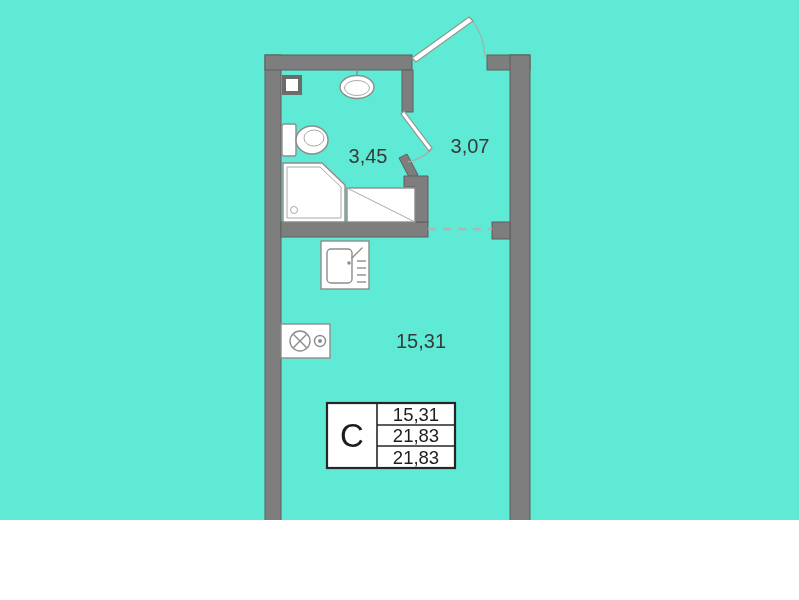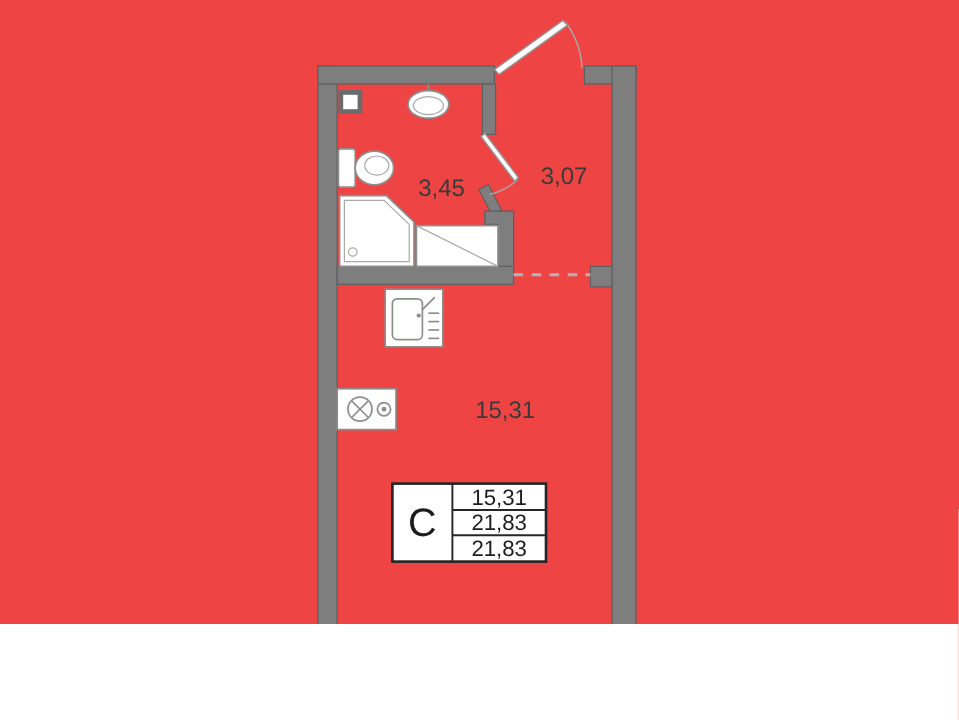--- a/index.html
+++ b/index.html
@@ -1,19 +1,19 @@
 <!DOCTYPE html>
 <html><head>
 <meta charset="utf-8">
 <style>
   html, body { margin: 0; padding: 0; background: #ffffff; }
   #canvas {
     position: relative;
     width: 799px; height: 520px;
-    background: #ef4444;
+    background: #5eead4;
     overflow: hidden;
     font-family: "Liberation Sans", sans-serif;
   }
   svg { position: absolute; left: 0; top: 0; }
 
   .wall      { stroke: #5f5f5f; stroke-width: 1; }
   .fix       { fill: #ffffff; stroke: #8d8d8d; stroke-width: 1.4; }
   .fix-thin  { fill: none; stroke: #a9a9a9; stroke-width: 1; }
   .fix-line  { stroke: #8d8d8d; stroke-width: 1.4; fill: none; }
   .fix-dot   { fill: #8d8d8d; stroke: none; }

